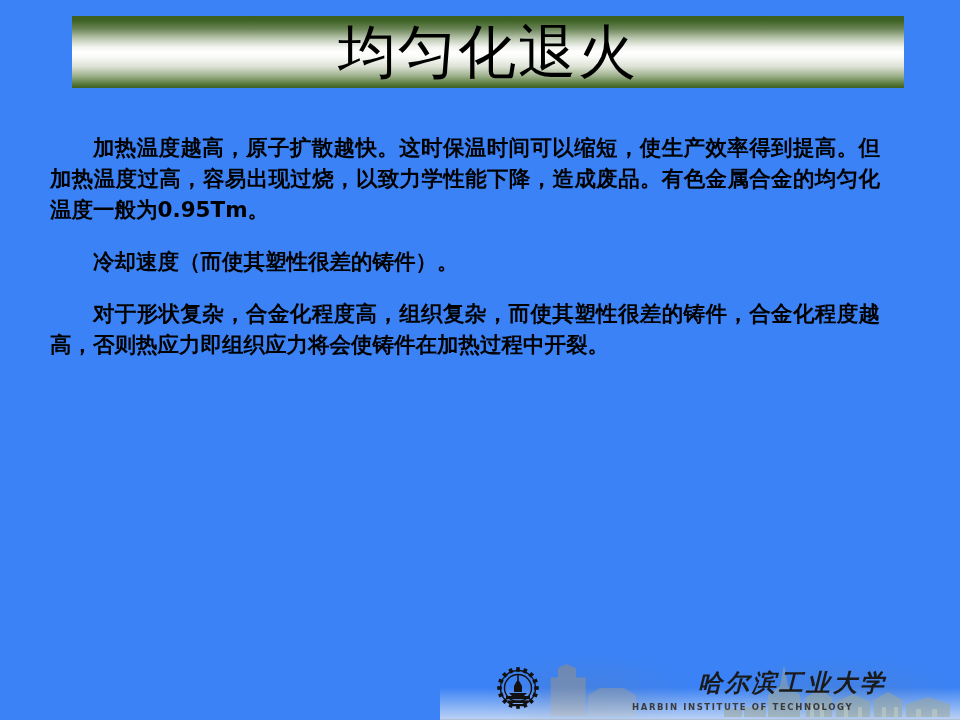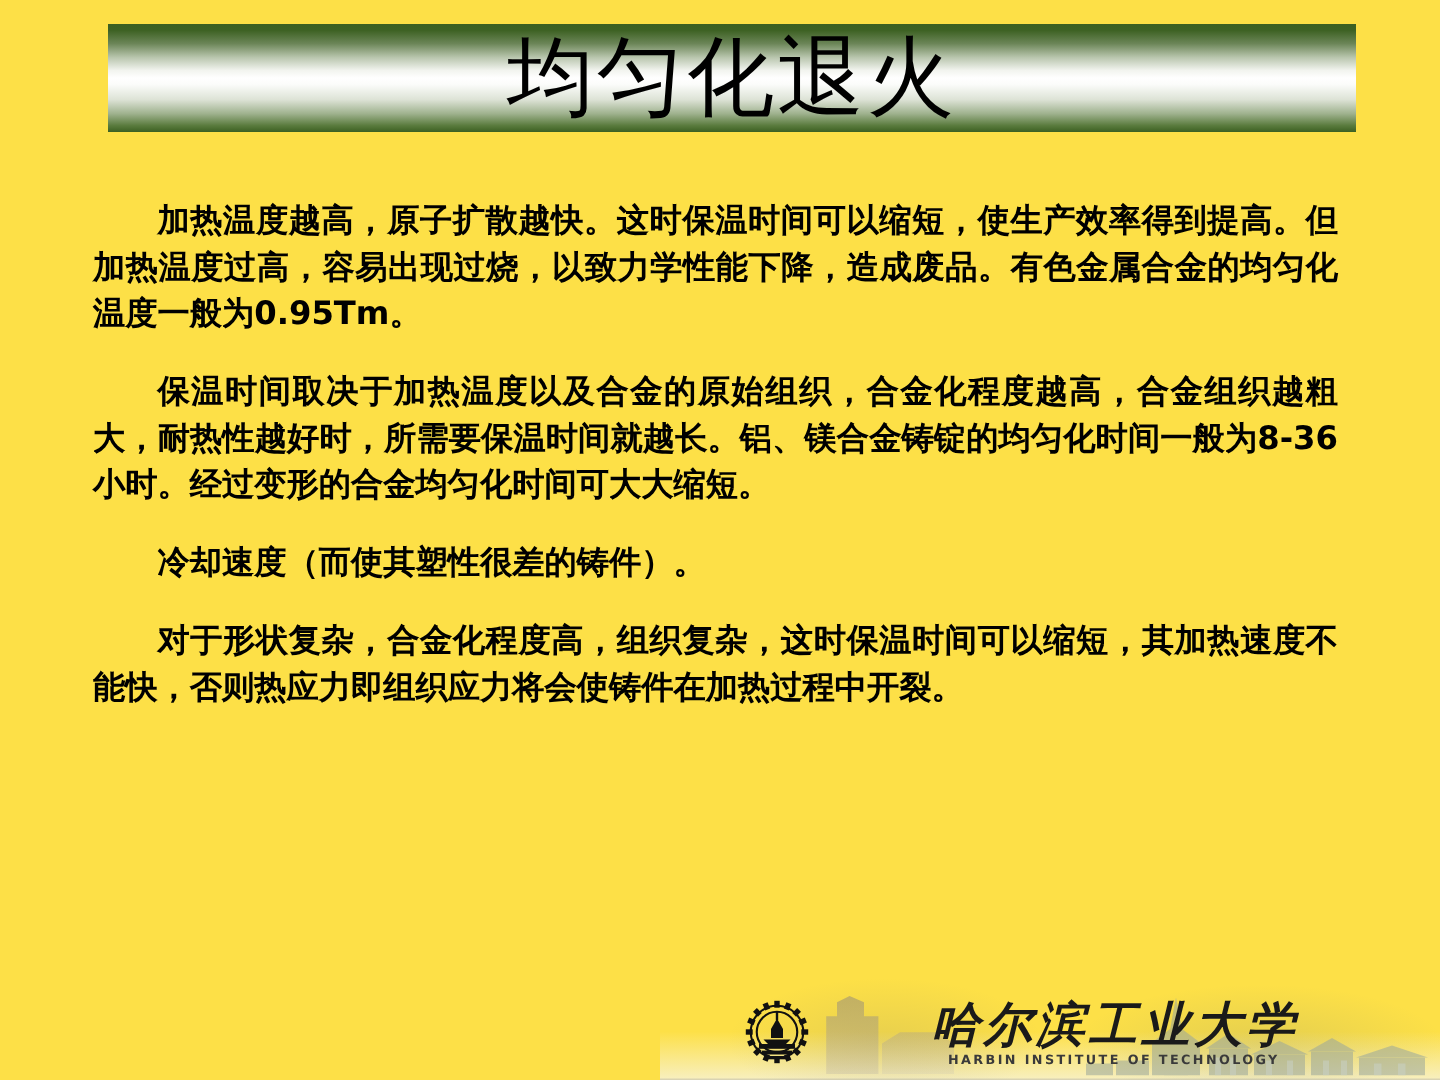--- a/index.html
+++ b/index.html
@@ -12,21 +12,21 @@
     height: 720px;
     position: relative;
     overflow: hidden;
     font-family: "DejaVu Sans", "Liberation Sans", sans-serif;
   }
 
   
   .slide {
     position: absolute;
     inset: 0;
-    background: #fde047;
+    background: #3b82f6;
   }
 
   
   .title-banner {
     position: absolute;
     left: 72px;
     top: 16px;
     width: 832px;
     height: 72px;
     background: linear-gradient(
@@ -56,21 +56,21 @@
     font-size: 58px;
     line-height: 1.05;
     color: #000000;
     letter-spacing: 2px;
     white-space: nowrap;
   }
 
   
   .body-area {
     position: absolute;
-    left: 62px;
+    left: 50px;
     top: 132px;
     width: 830px;
   }
   .para {
     font-family: "DejaVu Sans", "Liberation Sans", sans-serif;
     font-weight: bold;
     font-size: 21.5px;
     line-height: 31px;
     color: #000000;
     text-align: justify;
@@ -123,33 +123,33 @@
   .gear-emblem {
     position: absolute;
     left: 52px;
     bottom: 6px;
     width: 52px;
     height: 52px;
   }
 
   .logo-script {
     position: absolute;
-    left: 176px;
+    left: 192px;
     top: 16px;
     width: 255px;
     height: 38px;
     font-family: "DejaVu Serif", "Liberation Serif", serif;
     font-weight: bold;
     font-style: italic;
-    font-size: 32px;
+    font-size: 24px;
     line-height: 38px;
     color: #1a1a1a;
     letter-spacing: 3px;
     white-space: nowrap;
-    text-align: center;
+    text-align: right;
   }
   .logo-en {
     position: absolute;
     left: 192px;
     top: 54px;
     width: 255px;
     font-family: "DejaVu Sans", "Liberation Sans", sans-serif;
     font-weight: bold;
     font-size: 8.5px;
     letter-spacing: 1.6px;
@@ -169,23 +169,22 @@
 <body>
 
 <div class="slide">
 
   <div class="title-banner">
     <div class="title-text">均匀化退火</div>
   </div>
 
   <div class="body-area">
     <p class="para">加热温度越高，原子扩散越快。这时保温时间可以缩短，使生产效率得到提高。但加热温度过高，容易出现过烧，以致力学性能下降，造成废品。有色金属合金的均匀化温度一般为0.95Tm。</p>
-    <p class="para">保温时间取决于加热温度以及合金的原始组织，合金化程度越高，合金组织越粗大，耐热性越好时，所需要保温时间就越长。铝、镁合金铸锭的均匀化时间一般为8-36小时。经过变形的合金均匀化时间可大大缩短。</p>
     <p class="para">冷却速度（而使其塑性很差的铸件）。</p>
-    <p class="para">对于形状复杂，合金化程度高，组织复杂，这时保温时间可以缩短，其加热速度不能快，否则热应力即组织应力将会使铸件在加热过程中开裂。</p>
+    <p class="para">对于形状复杂，合金化程度高，组织复杂，而使其塑性很差的铸件，合金化程度越高，否则热应力即组织应力将会使铸件在加热过程中开裂。</p>
   </div>
 
   <div class="footer">
 
     <div class="footer-wash"></div>
     <div class="bldg-left"></div>
     <div class="bldg-left2"></div>
 
     <svg class="skyline" viewBox="0 0 230 56">
       <g fill="#9aa79b" opacity="0.55">

